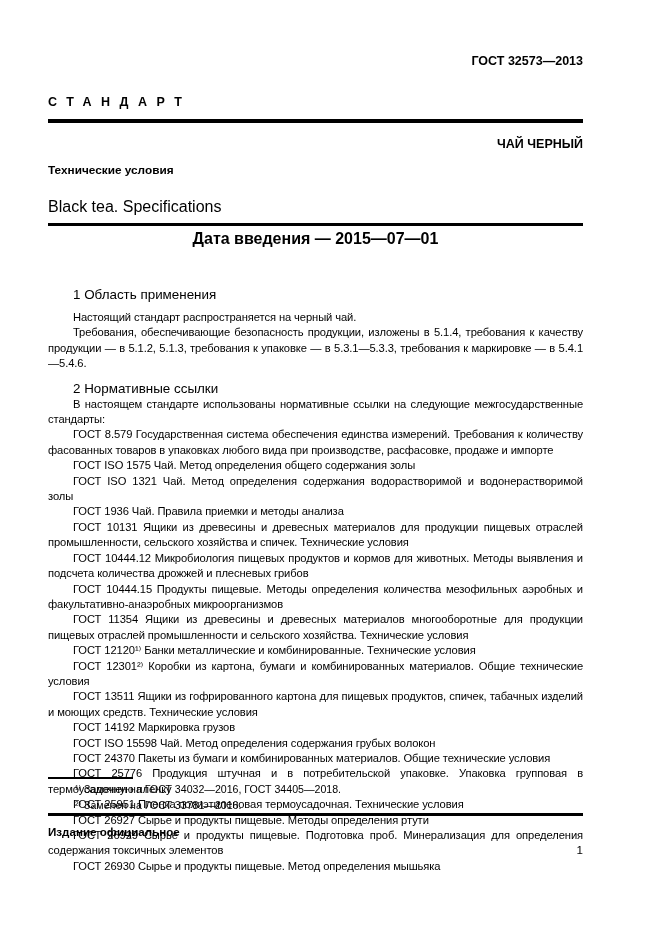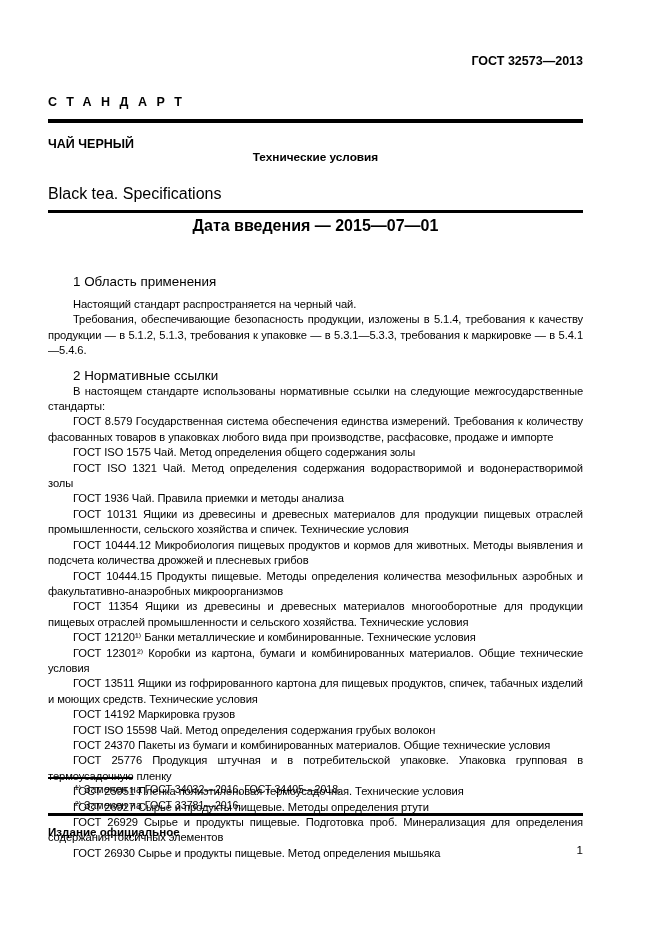--- a/index.html
+++ b/index.html
@@ -33,27 +33,28 @@
   }
   .masthead span { letter-spacing: 9.5px; }
   .masthead span.w2 { margin-right: -9.5px; }
 
   .rule { background: #000000; }
   .rule-top { margin-top: 10px; height: 4px; }
   .rule-mid { margin-top: 10px; height: 3px; }
 
   .title {
     margin-top: 14px;
+    text-align: right;
+    font-weight: bold;
+    font-size: 12.5px;
+    line-height: 14px;
+  }
+  .subtitle {
+    margin-top: 13px;
     text-align: left;
-    font-weight: bold;
-    font-size: 12.5px;
-    line-height: 14px;
-  }
-  .subtitle {
-    text-align: center;
     font-weight: bold;
     font-size: 11.8px;
     line-height: 13px;
   }
   .title-en {
     margin-top: 24px;
     text-align: left;
     font-size: 16px;
     line-height: 12px;
   }

